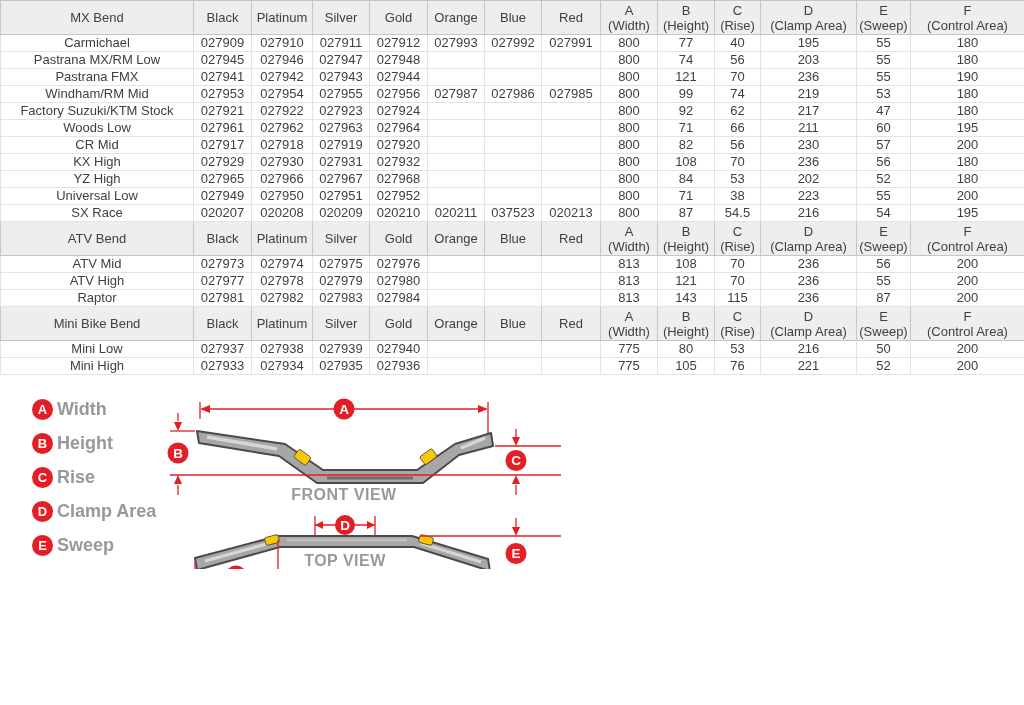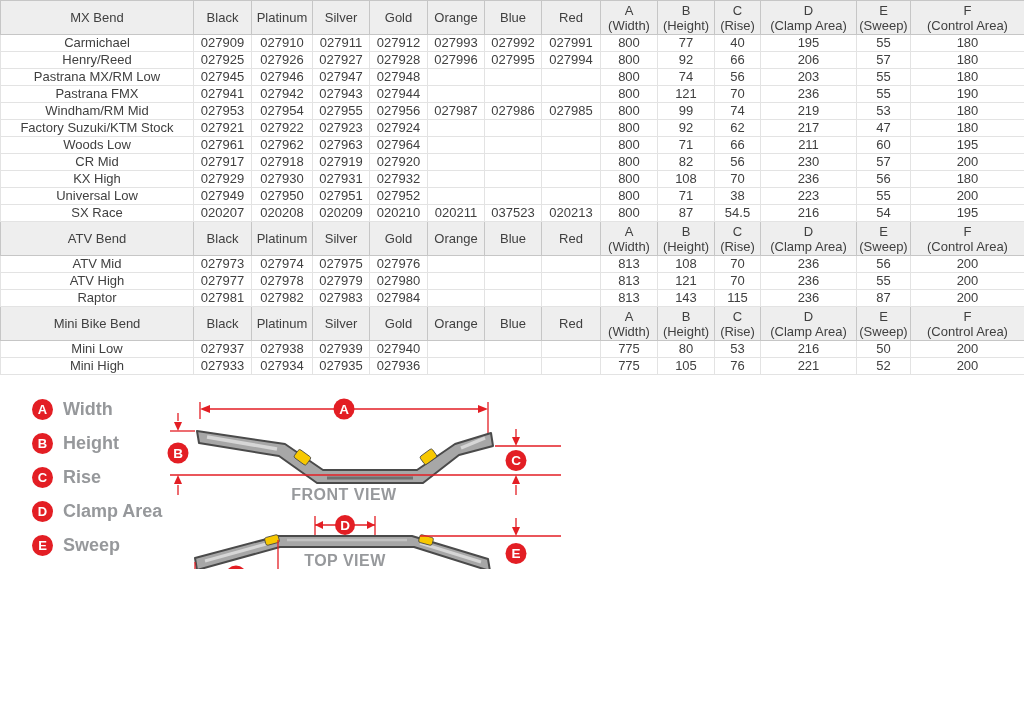--- a/index.html
+++ b/index.html
@@ -17,21 +17,21 @@
            text-align:center;height:31px;line-height:15px;padding:1px 2px;}
   .spec th div{line-height:15px;}
   .spec td{border:1px solid #e3e3e3;text-align:center;padding:0 2px;
            height:16px;line-height:15.5px;white-space:nowrap;overflow:hidden;}
   
   .diagram{position:relative;height:272px;background:#fff;}
   .legend{position:absolute;left:32px;top:24px;display:flex;flex-direction:column;gap:13px;}
   .legend-item{display:flex;align-items:center;height:21px;}
   .badge{width:21px;height:21px;border-radius:50%;background:#e31e24;color:#fff;
          font-weight:bold;font-size:13px;line-height:21px;text-align:center;flex:0 0 21px;}
-  .legend-label{margin-left:10px;font-size:18px;font-weight:bold;color:#96989b;white-space:nowrap;}
+  .legend-label{margin-left:4px;font-size:18px;font-weight:bold;color:#96989b;white-space:nowrap;}
   .front-svg{position:absolute;left:165px;top:14px;width:400px;height:125px;}
   .top-svg{position:absolute;left:165px;top:139px;width:400px;height:100px;}
   .note{position:absolute;left:30px;top:226px;width:494px;text-align:left;
         font-size:17px;font-weight:bold;color:#0f766e;letter-spacing:.2px;}
   .dim-letter{font-size:13.5px;font-weight:bold;fill:#fff;text-anchor:middle;
               font-family:"Liberation Sans",sans-serif;}
   .view-label{font-size:16px;font-weight:bold;fill:#97999c;text-anchor:middle;
               letter-spacing:.5px;font-family:"Liberation Sans",sans-serif;}
 </style>
 </head>
@@ -101,36 +101,20 @@
           <td>027992</td>
           <td>027991</td>
           <td>800</td>
           <td>77</td>
           <td>40</td>
           <td>195</td>
           <td>55</td>
           <td>180</td>
         </tr>
         <tr>
-          <td class="col-name">Henry/Reed</td>
-          <td>027925</td>
-          <td>027926</td>
-          <td>027927</td>
-          <td>027928</td>
-          <td>027996</td>
-          <td>027995</td>
-          <td>027994</td>
-          <td>800</td>
-          <td>92</td>
-          <td>66</td>
-          <td>206</td>
-          <td>57</td>
-          <td>180</td>
-        </tr>
-        <tr>
           <td class="col-name">Pastrana MX/RM Low</td>
           <td>027945</td>
           <td>027946</td>
           <td>027947</td>
           <td>027948</td>
           <td></td>
           <td></td>
           <td></td>
           <td>800</td>
           <td>74</td>
@@ -226,20 +210,36 @@
           <td>027931</td>
           <td>027932</td>
           <td></td>
           <td></td>
           <td></td>
           <td>800</td>
           <td>108</td>
           <td>70</td>
           <td>236</td>
           <td>56</td>
+          <td>180</td>
+        </tr>
+        <tr>
+          <td class="col-name">YZ High</td>
+          <td>027965</td>
+          <td>027966</td>
+          <td>027967</td>
+          <td>027968</td>
+          <td></td>
+          <td></td>
+          <td></td>
+          <td>800</td>
+          <td>84</td>
+          <td>53</td>
+          <td>202</td>
+          <td>52</td>
           <td>180</td>
         </tr>
         <tr>
           <td class="col-name">Universal Low</td>
           <td>027949</td>
           <td>027950</td>
           <td>027951</td>
           <td>027952</td>
           <td></td>
           <td></td>

